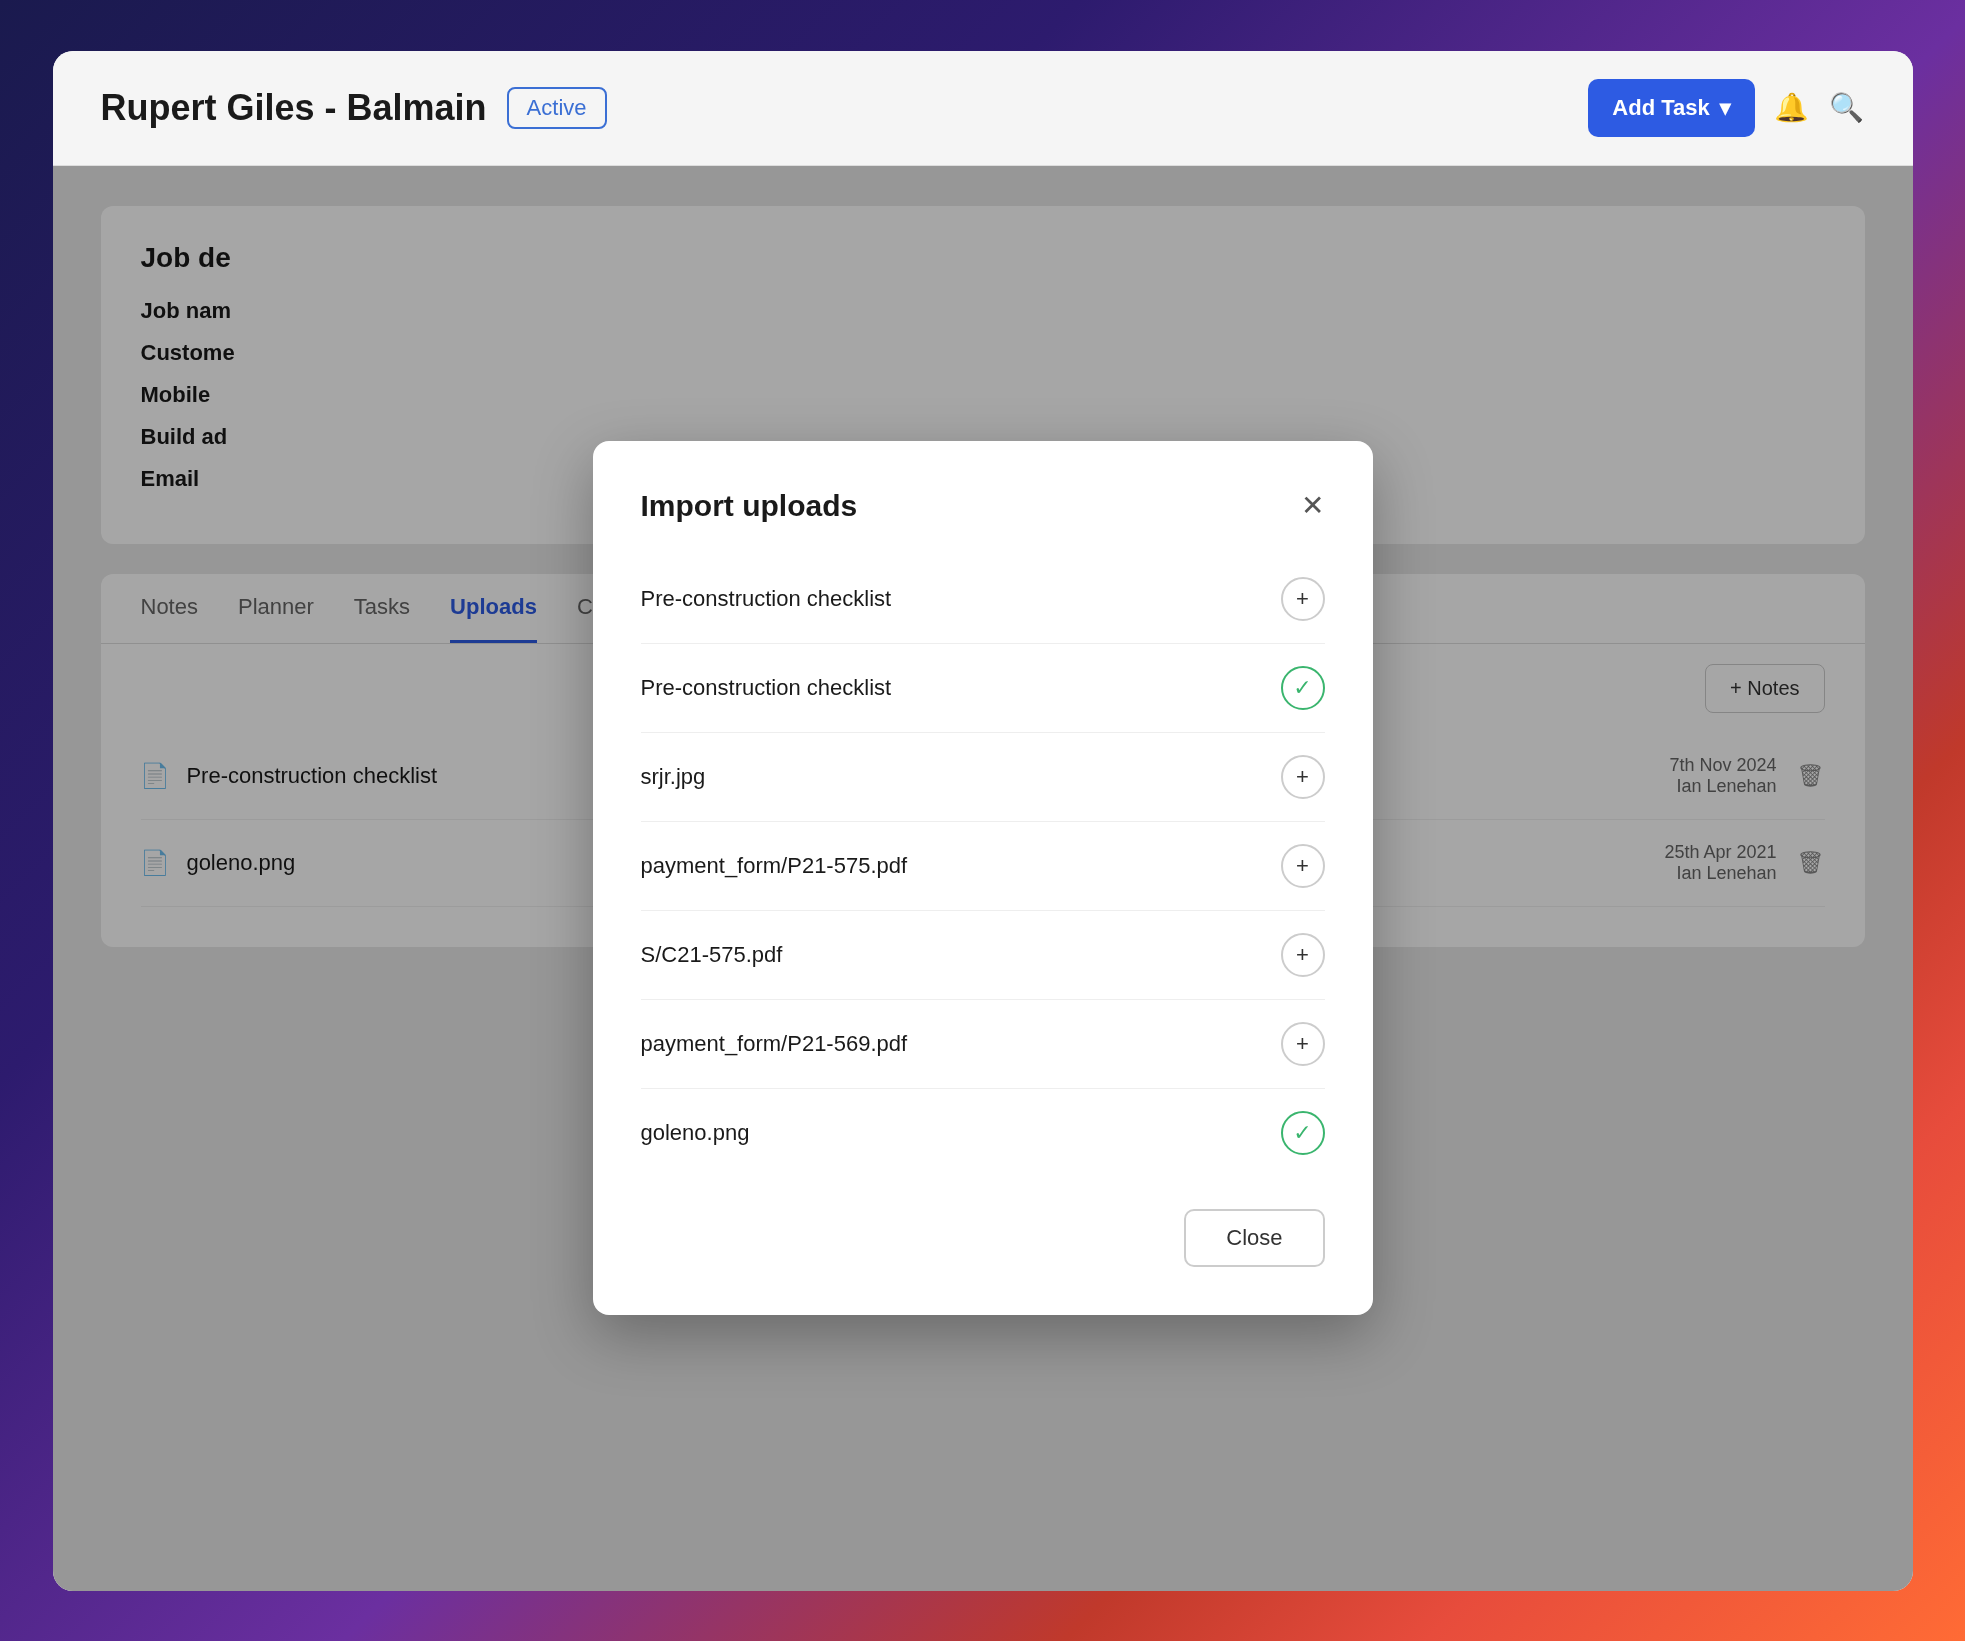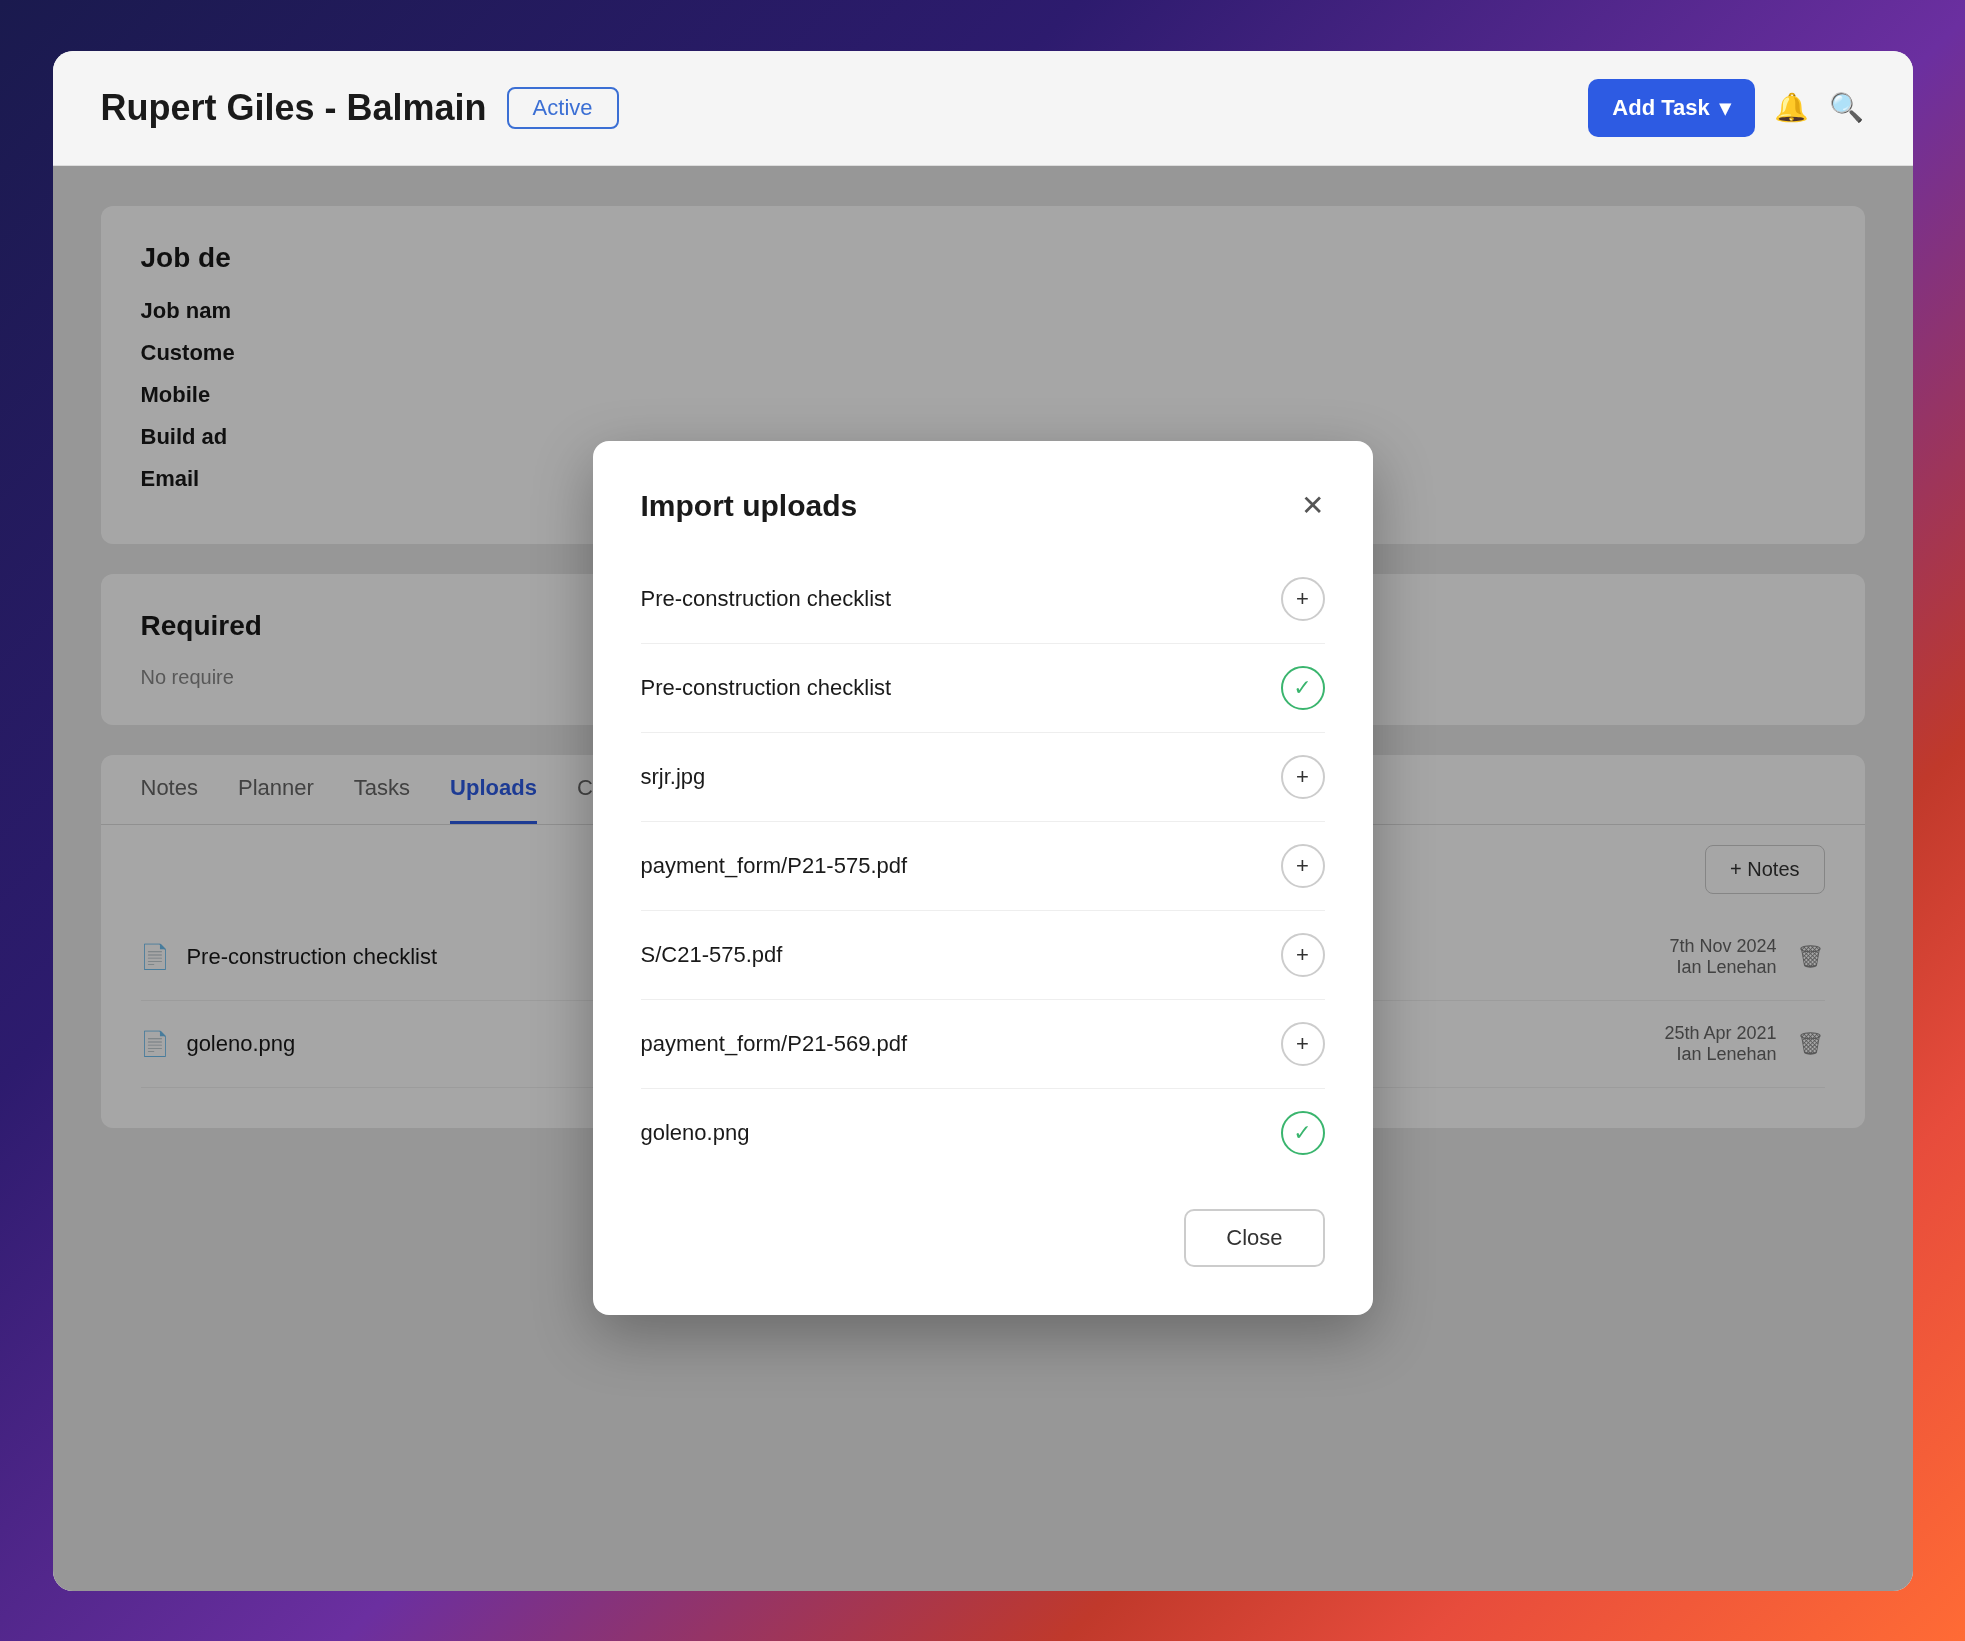--- a/index.html
+++ b/index.html
@@ -45,21 +45,21 @@
 
     .page-title-text {
       font-size: 36px;
       font-weight: 700;
       color: #1a1a1a;
     }
 
     .status-badge {
       border: 2px solid #3b6fd4;
       border-radius: 8px;
-      padding: 6px 24px;
+      padding: 6px 18px;
       color: #3b6fd4;
       font-size: 22px;
       font-weight: 500;
     }
 
     .header-right {
       display: flex;
       align-items: center;
       gap: 20px;
     }
@@ -361,24 +361,20 @@
         <span class="detail-label">Mobile</span>
       </div>
       <div class="detail-row">
         <span class="detail-label">Build ad</span>
       </div>
       <div class="detail-row">
         <span class="detail-label">Email</span>
       </div>
     </div>
 
-    <div class="required-section">
-      <div class="section-title">Required</div>
-      <div class="no-required-text">No require</div>
-    </div>
 
     <div class="tabs-bar">
       <div class="tab-item">Notes</div>
       <div class="tab-item">Planner</div>
       <div class="tab-item">Tasks</div>
       <div class="tab-item active">Uploads</div>
       <div class="tab-item">Completed forms</div>
     </div>
 
     <div class="upload-section">

